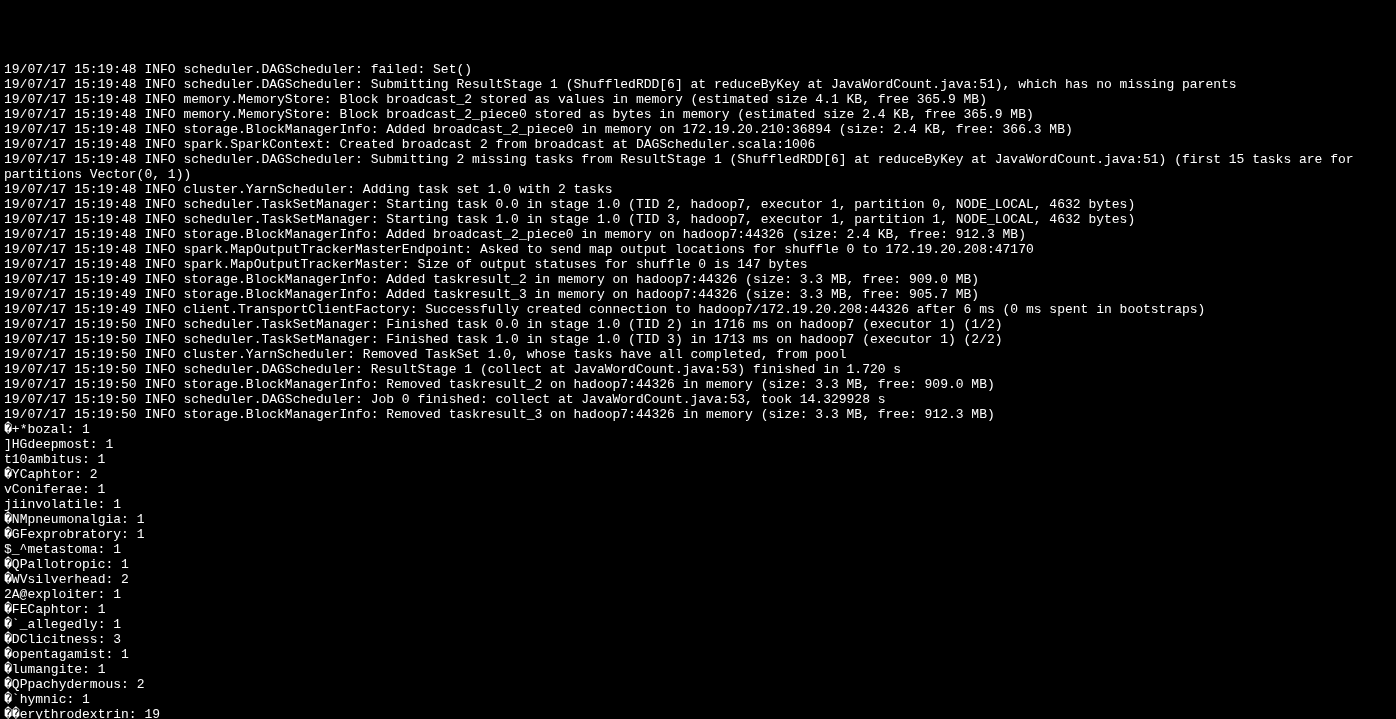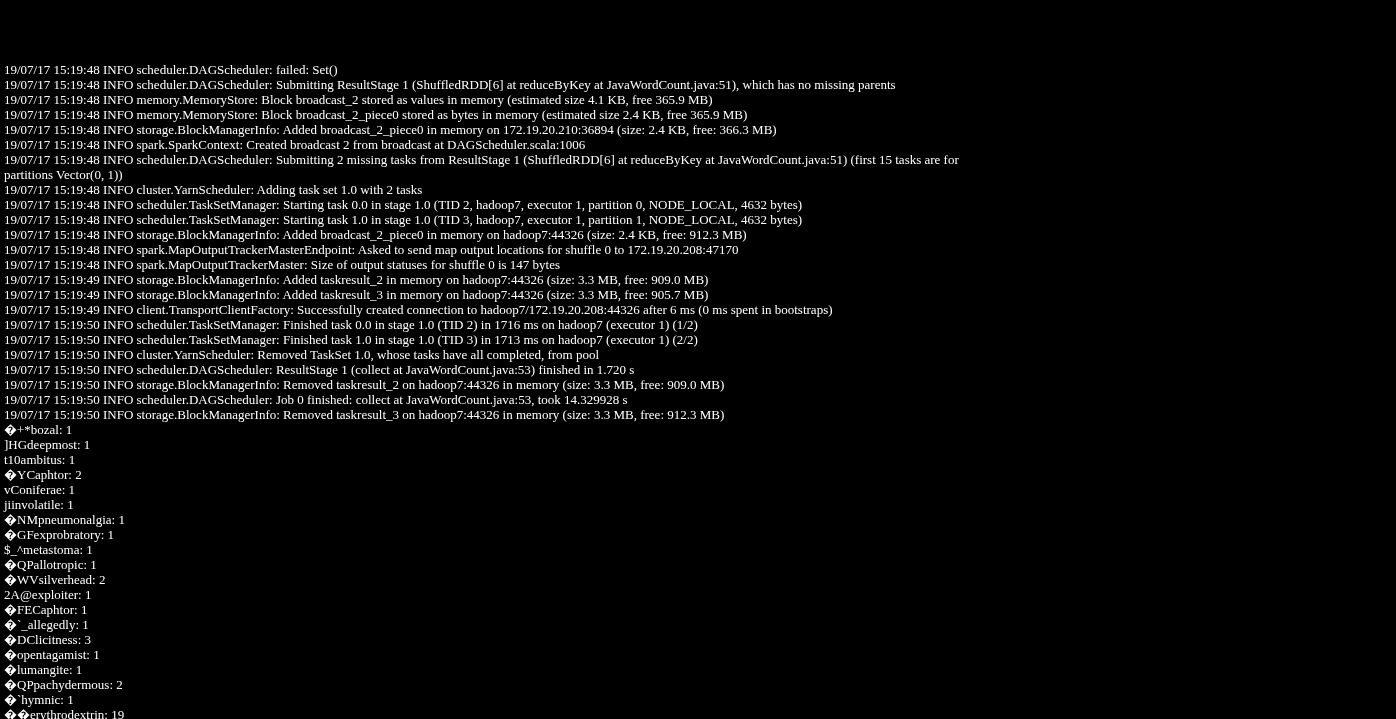--- a/index.html
+++ b/index.html
@@ -14,21 +14,20 @@
       font-size: 13px;
       line-height: 15px;
       white-space: pre;
       overflow-x: auto;
       padding: 2px 4px;
       width: 1396px;
       min-height: 719px;
     }
     .terminal-line {
       white-space: pre;
-      font-family: Liberation Serif, serif;
     }
   </style>
 </head>
 <body>
 
 
 
 <div id="terminal-output"><div class="terminal-line">19/07/17 15:19:48 INFO scheduler.DAGScheduler: failed: Set()</div><div class="terminal-line">19/07/17 15:19:48 INFO scheduler.DAGScheduler: Submitting ResultStage 1 (ShuffledRDD[6] at reduceByKey at JavaWordCount.java:51), which has no missing parents</div><div class="terminal-line">19/07/17 15:19:48 INFO memory.MemoryStore: Block broadcast_2 stored as values in memory (estimated size 4.1 KB, free 365.9 MB)</div><div class="terminal-line">19/07/17 15:19:48 INFO memory.MemoryStore: Block broadcast_2_piece0 stored as bytes in memory (estimated size 2.4 KB, free 365.9 MB)</div><div class="terminal-line">19/07/17 15:19:48 INFO storage.BlockManagerInfo: Added broadcast_2_piece0 in memory on 172.19.20.210:36894 (size: 2.4 KB, free: 366.3 MB)</div><div class="terminal-line">19/07/17 15:19:48 INFO spark.SparkContext: Created broadcast 2 from broadcast at DAGScheduler.scala:1006</div><div class="terminal-line">19/07/17 15:19:48 INFO scheduler.DAGScheduler: Submitting 2 missing tasks from ResultStage 1 (ShuffledRDD[6] at reduceByKey at JavaWordCount.java:51) (first 15 tasks are for</div><div class="terminal-line">partitions Vector(0, 1))</div><div class="terminal-line">19/07/17 15:19:48 INFO cluster.YarnScheduler: Adding task set 1.0 with 2 tasks</div><div class="terminal-line">19/07/17 15:19:48 INFO scheduler.TaskSetManager: Starting task 0.0 in stage 1.0 (TID 2, hadoop7, executor 1, partition 0, NODE_LOCAL, 4632 bytes)</div><div class="terminal-line">19/07/17 15:19:48 INFO scheduler.TaskSetManager: Starting task 1.0 in stage 1.0 (TID 3, hadoop7, executor 1, partition 1, NODE_LOCAL, 4632 bytes)</div><div class="terminal-line">19/07/17 15:19:48 INFO storage.BlockManagerInfo: Added broadcast_2_piece0 in memory on hadoop7:44326 (size: 2.4 KB, free: 912.3 MB)</div><div class="terminal-line">19/07/17 15:19:48 INFO spark.MapOutputTrackerMasterEndpoint: Asked to send map output locations for shuffle 0 to 172.19.20.208:47170</div><div class="terminal-line">19/07/17 15:19:48 INFO spark.MapOutputTrackerMaster: Size of output statuses for shuffle 0 is 147 bytes</div><div class="terminal-line">19/07/17 15:19:49 INFO storage.BlockManagerInfo: Added taskresult_2 in memory on hadoop7:44326 (size: 3.3 MB, free: 909.0 MB)</div><div class="terminal-line">19/07/17 15:19:49 INFO storage.BlockManagerInfo: Added taskresult_3 in memory on hadoop7:44326 (size: 3.3 MB, free: 905.7 MB)</div><div class="terminal-line">19/07/17 15:19:49 INFO client.TransportClientFactory: Successfully created connection to hadoop7/172.19.20.208:44326 after 6 ms (0 ms spent in bootstraps)</div><div class="terminal-line">19/07/17 15:19:50 INFO scheduler.TaskSetManager: Finished task 0.0 in stage 1.0 (TID 2) in 1716 ms on hadoop7 (executor 1) (1/2)</div><div class="terminal-line">19/07/17 15:19:50 INFO scheduler.TaskSetManager: Finished task 1.0 in stage 1.0 (TID 3) in 1713 ms on hadoop7 (executor 1) (2/2)</div><div class="terminal-line">19/07/17 15:19:50 INFO cluster.YarnScheduler: Removed TaskSet 1.0, whose tasks have all completed, from pool</div><div class="terminal-line">19/07/17 15:19:50 INFO scheduler.DAGScheduler: ResultStage 1 (collect at JavaWordCount.java:53) finished in 1.720 s</div><div class="terminal-line">19/07/17 15:19:50 INFO storage.BlockManagerInfo: Removed taskresult_2 on hadoop7:44326 in memory (size: 3.3 MB, free: 909.0 MB)</div><div class="terminal-line">19/07/17 15:19:50 INFO scheduler.DAGScheduler: Job 0 finished: collect at JavaWordCount.java:53, took 14.329928 s</div><div class="terminal-line">19/07/17 15:19:50 INFO storage.BlockManagerInfo: Removed taskresult_3 on hadoop7:44326 in memory (size: 3.3 MB, free: 912.3 MB)</div><div class="terminal-line">�+*bozal: 1</div><div class="terminal-line">]HGdeepmost: 1</div><div class="terminal-line">t10ambitus: 1</div><div class="terminal-line">�YCaphtor: 2</div><div class="terminal-line">vConiferae: 1</div><div class="terminal-line">jiinvolatile: 1</div><div class="terminal-line">�NMpneumonalgia: 1</div><div class="terminal-line">�GFexprobratory: 1</div><div class="terminal-line">$_^metastoma: 1</div><div class="terminal-line">�QPallotropic: 1</div><div class="terminal-line">�WVsilverhead: 2</div><div class="terminal-line">2A@exploiter: 1</div><div class="terminal-line">�FECaphtor: 1</div><div class="terminal-line">�`_allegedly: 1</div><div class="terminal-line">�DClicitness: 3</div><div class="terminal-line">�opentagamist: 1</div><div class="terminal-line">�lumangite: 1</div><div class="terminal-line">�QPpachydermous: 2</div><div class="terminal-line">�`hymnic: 1</div><div class="terminal-line">��erythrodextrin: 19</div></div>
 
 

